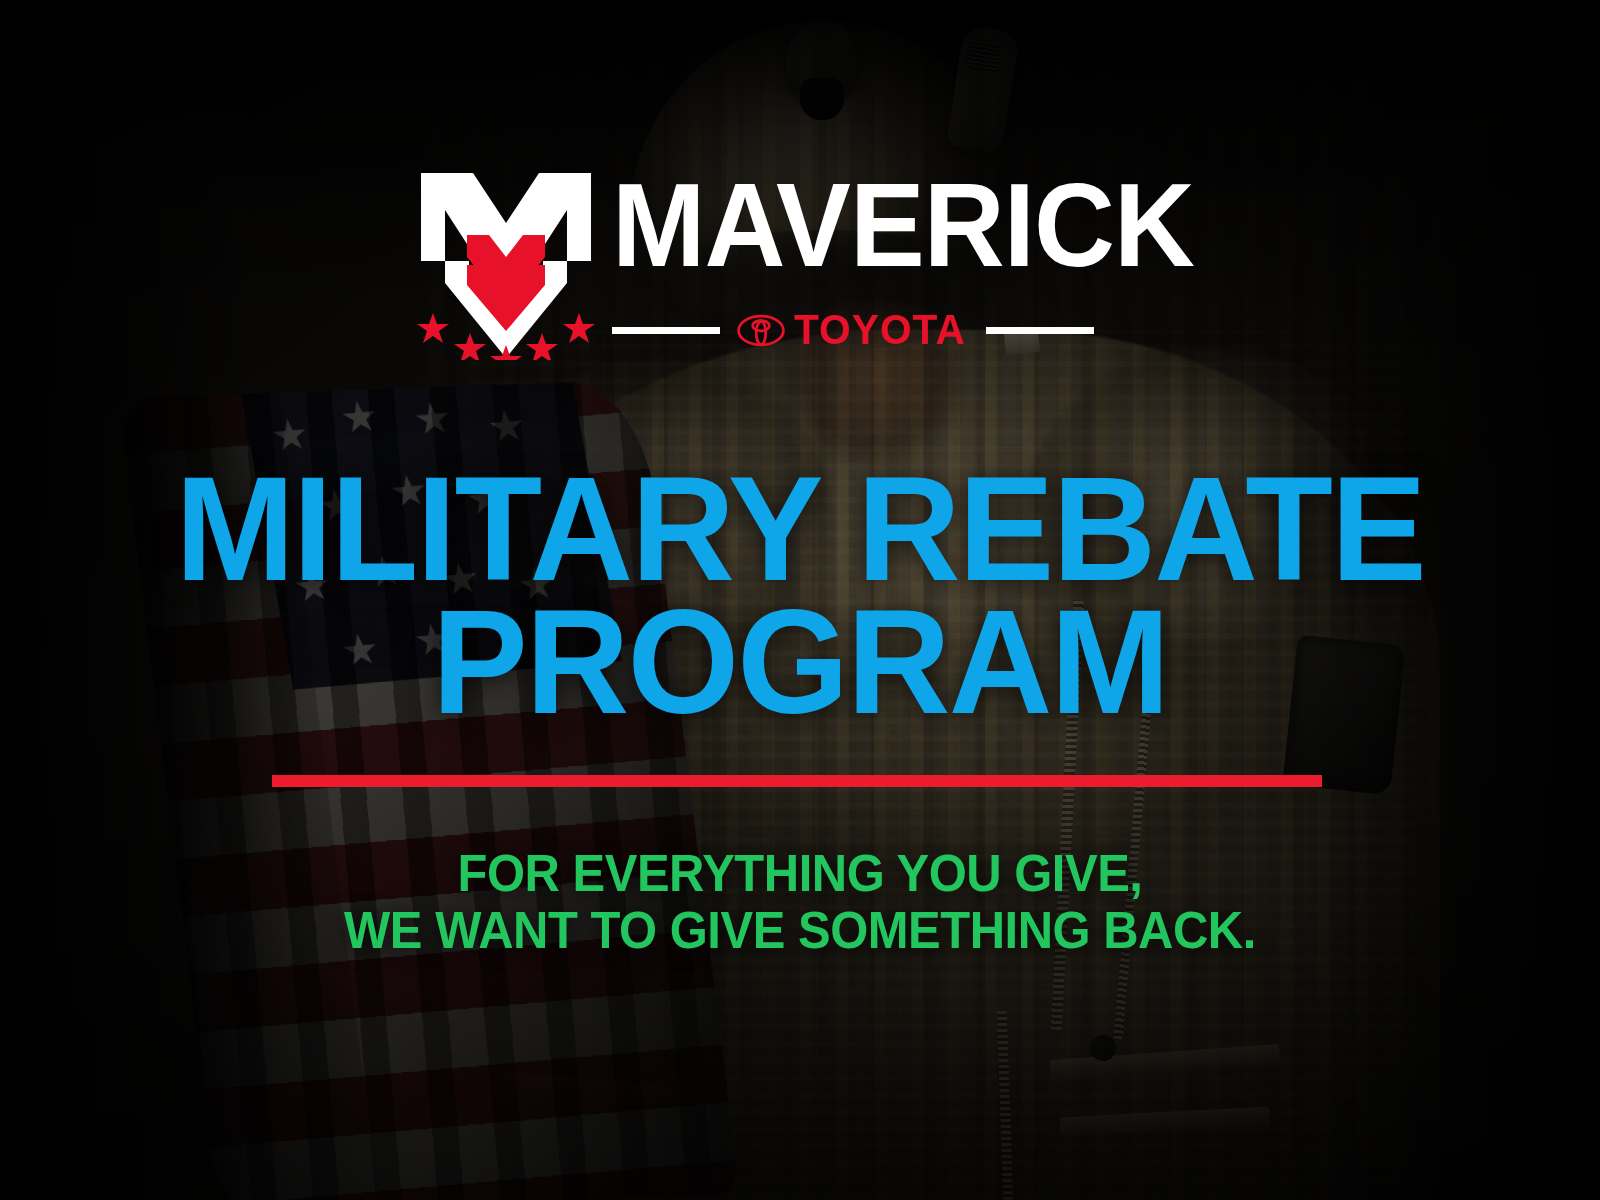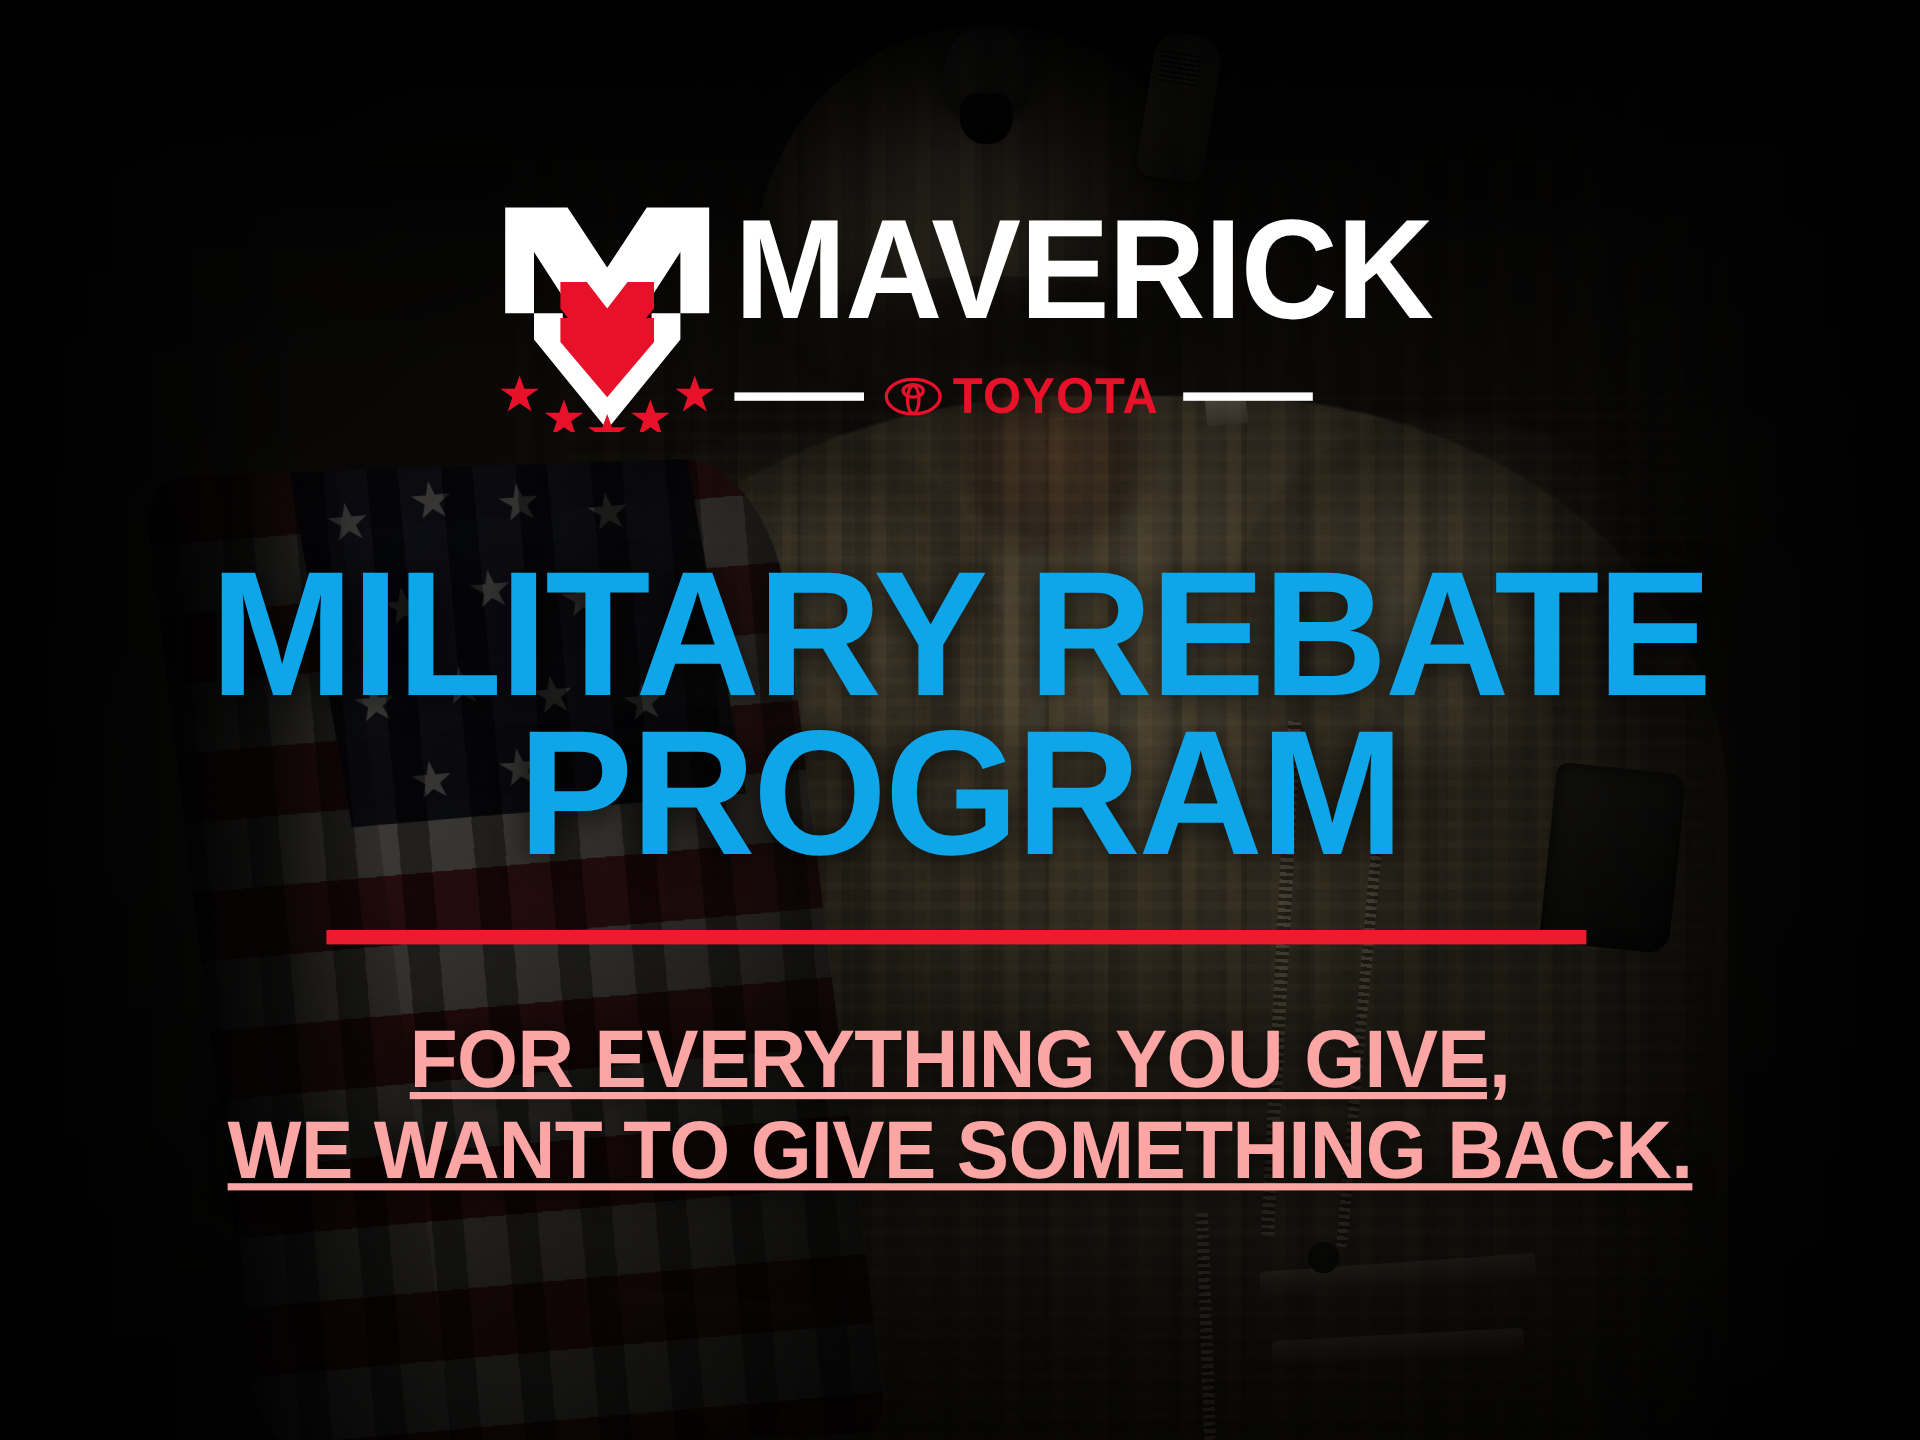--- a/index.html
+++ b/index.html
@@ -244,25 +244,24 @@
 
   
   .divider{
     position:absolute; left:272px; top:775px; width:1050px; height:12px;
     background:#ed1b2e;
   }
 
   
   .subhead{
     position:absolute; left:0; top:845px; width:1600px;
-    text-align:center; color:#fca5a5;
-    font-weight:700; font-size:68px; line-height:1.12;
+    text-align:center; color:#22c55e;
+    font-weight:700; font-size:51px; line-height:1.12;
     letter-spacing:-0.5px;
     text-shadow:0 2px 20px rgba(0,0,0,.8);
-    text-decoration:underline;
   }
   .subhead .sh-line{ display:block; transform:scaleX(.96); }
 </style>
 </head>
 <body>
 
 <div class="stage">
 
   <div class="photo">
     <div class="bg-base"></div>

